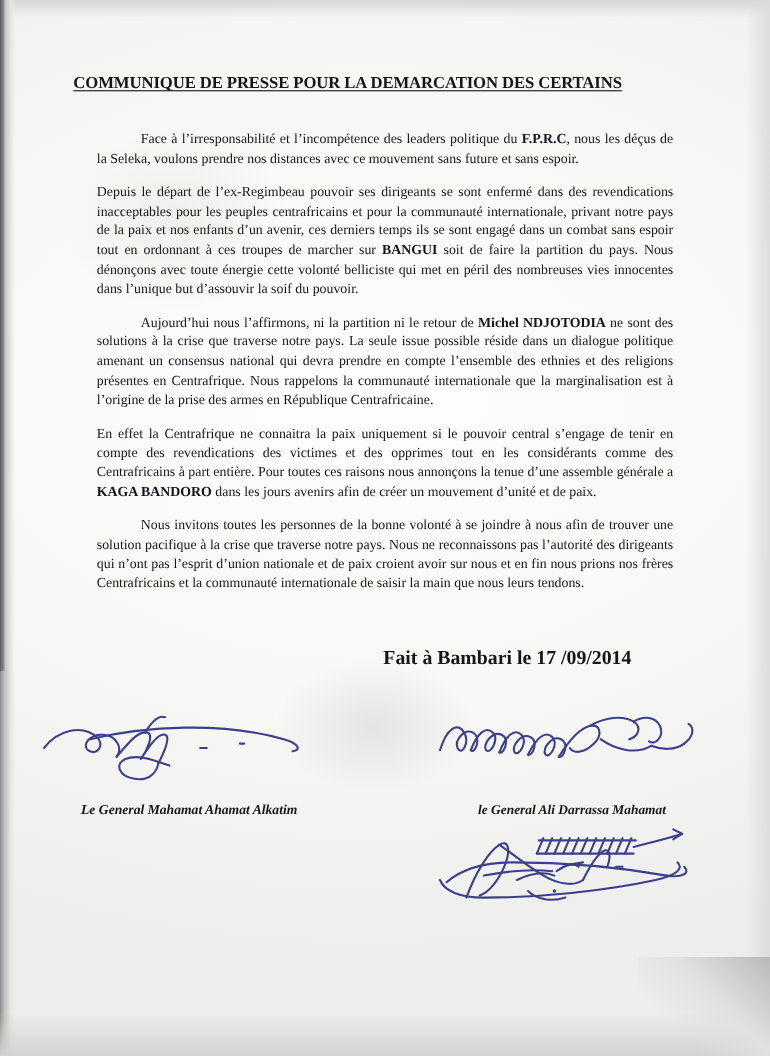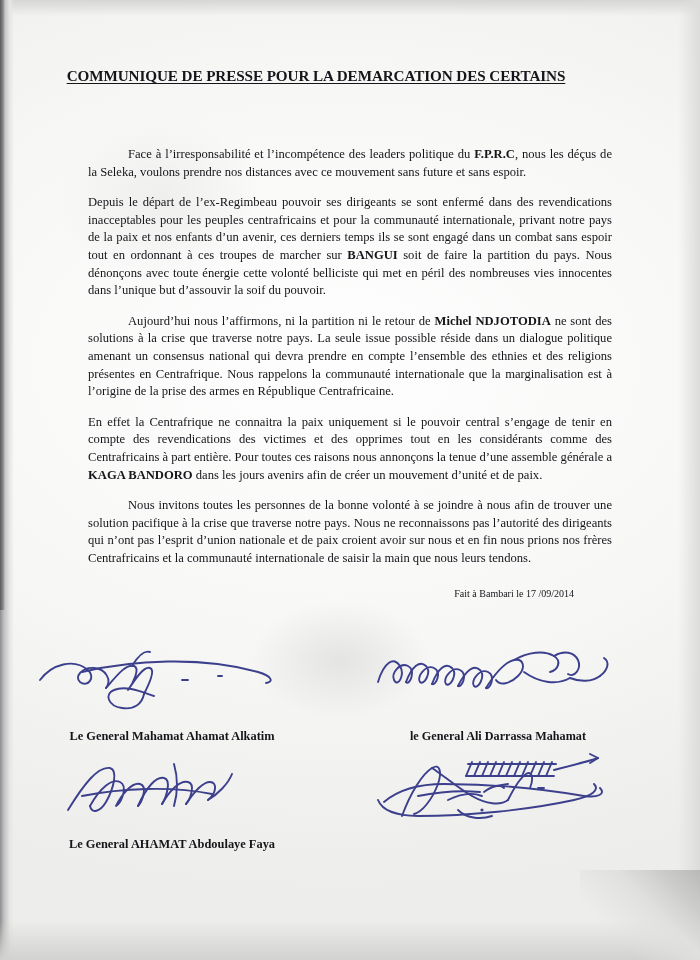--- a/index.html
+++ b/index.html
@@ -106,42 +106,43 @@
     margin: 6px 0 0 0;
     font-size: 13px;
     font-weight: bold;
     line-height: 18px;
   }
 
   .date-line {
     position: absolute;
     right: 58px;
     top: 588px;
-    font-size: 10px;
-    font-weight: normal;
+    font-size: 18px;
+    font-weight: bold;
   }
 
   
   .sig-grid {
     position: absolute;
     left: 0;
     top: 636px;
     width: 700px;
   }
   .sig-row {
     position: relative;
     height: 108px;
+    font-style: italic;
   }
   .sig-cell {
     position: absolute;
     width: 300px;
     height: 108px;
   }
   .sig-cell.left  { left: 22px; }
-  .sig-cell.right { left: 348px; }
+  .sig-cell.right { left: 370px; }
   .sig-ink {
     position: absolute;
     left: 0; top: 0;
     width: 300px; height: 82px;
   }
   .sig-name {
     position: absolute;
     bottom: 0;
     width: 300px;
     text-align: center;
@@ -164,21 +165,21 @@
   <div class="corner-fold"></div>
   <div class="blotch-a"></div>
   <div class="blotch-b"></div>
 
   <div class="content">
 
     <div class="title">
       <span>COMMUNIQUE DE PRESSE POUR LA DEMARCATION DES CERTAINS</span><br>
     </div>
 
-    <div class="body-block" style="top:118px;margin-top:28px;">
+    <div class="body-block" style="top:118px;">
       <div id="paragraph-host">
           <p class="para indent"><span>Face à  l’irresponsabilité et l’incompétence  des leaders politique du </span><b>F.P.R.C</b><span>, nous les déçus de la Seleka, voulons prendre nos distances avec ce mouvement sans future et sans espoir.</span></p>
           <p class="para"><span>Depuis le départ de l’ex-Regimbeau pouvoir ses dirigeants se sont enfermé dans des revendications inacceptables pour les peuples centrafricains et pour la communauté internationale, privant notre pays de la paix et nos enfants d’un avenir, ces derniers temps ils se sont engagé dans un combat sans espoir tout en ordonnant à ces troupes de marcher sur </span><b>BANGUI</b><span> soit de faire la partition du pays. Nous dénonçons avec toute énergie cette volonté belliciste qui met  en péril des nombreuses vies innocentes dans l’unique but d’assouvir la soif du pouvoir.</span></p>
           <p class="para indent"><span>Aujourd’hui nous l’affirmons, ni la partition ni le retour de </span><b>Michel NDJOTODIA</b><span>  ne sont des solutions à la crise que traverse notre pays. La seule issue possible réside dans un  dialogue politique amenant un consensus national qui devra prendre en compte l’ensemble des ethnies et des religions présentes en Centrafrique. Nous rappelons la communauté internationale que la marginalisation est à l’origine de la prise des armes en République Centrafricaine.</span></p>
           <p class="para"><span>En effet la Centrafrique ne connaitra la paix uniquement si le pouvoir central s’engage de tenir en compte des revendications des victimes et des opprimes tout en  les considérants comme des Centrafricains à part entière. Pour toutes ces raisons nous annonçons la tenue d’une assemble générale a </span><b>KAGA BANDORO</b><span> dans les jours avenirs afin de créer un mouvement d’unité et de paix.</span></p>
           <p class="para indent"><span>Nous invitons toutes les personnes de la bonne volonté à se joindre à nous afin de trouver une solution pacifique à la crise que traverse notre pays. Nous ne reconnaissons pas l’autorité des dirigeants qui n’ont pas l’esprit d’union nationale et de paix croient avoir sur nous et en fin nous prions nos frères Centrafricains et la communauté internationale de saisir la main que nous leurs tendons.</span></p>
         </div>
     </div>
 
     <div class="date-line">Fait à Bambari le 17 /09/2014</div>
@@ -213,35 +214,20 @@
               <path d="M206,20 C216,14 226,16 230,24 C234,33 226,42 220,38"></path>
               <path d="M222,42 C232,46 244,46 252,40"></path>
               <path d="M252,40 C260,34 262,26 256,22"></path>
             </g>
           </svg>
           <div class="sig-name">le General Ali Darrassa Mahamat</div>
         </div>
       </div>
 
       <div class="sig-row">
-        <div class="sig-cell left">
-          <svg class="sig-ink" viewBox="0 0 300 82">
-            <g fill="none" stroke="#3b3f8c" stroke-width="1.9" stroke-linecap="round" stroke-linejoin="round">
-              <path d="M46,66 C62,40 76,22 88,24 C96,26 92,44 84,58 C78,68 70,70 68,62"></path>
-              <path d="M68,62 C78,44 90,34 98,38 C106,42 100,58 94,62 C100,50 110,38 118,40 C126,42 120,58 116,62"></path>
-              <path d="M116,62 C124,44 134,32 142,34 C150,36 144,54 140,60"></path>
-              <path d="M140,60 C148,46 158,36 166,38 C174,40 168,56 164,60"></path>
-              <path d="M60,52 C100,44 150,42 190,50"></path>
-              <path d="M164,60 C172,48 180,38 188,38 C196,38 194,50 186,56"></path>
-              <path d="M152,20 C156,34 156,48 152,62"></path>
-              <path d="M186,56 C196,50 206,40 210,30"></path>
-            </g>
-          </svg>
-          <div class="sig-name">Le General AHAMAT Abdoulaye Faya</div>
-        </div>
         <div class="sig-cell right">
           <svg class="sig-ink" viewBox="0 0 300 82">
             <g fill="none" stroke="#3b3f8c" stroke-width="1.9" stroke-linecap="round" stroke-linejoin="round">
               <path d="M36,58 C50,46 70,40 96,40 C140,40 190,44 236,52"></path>
               <path d="M236,52 C250,54 258,50 252,44"></path>
               <path d="M30,56 C34,66 48,72 70,72 C120,72 180,66 226,56 C244,52 252,46 246,40"></path>
               <path d="M54,72 C62,50 74,30 84,24 C92,19 94,28 90,40 C84,56 74,68 66,70"></path>
               <path d="M84,24 C96,32 110,44 124,52 C138,60 152,62 160,56"></path>
               <path d="M70,52 C90,48 112,46 132,48"></path>
               <path d="M100,56 C112,50 124,48 134,52"></path>

